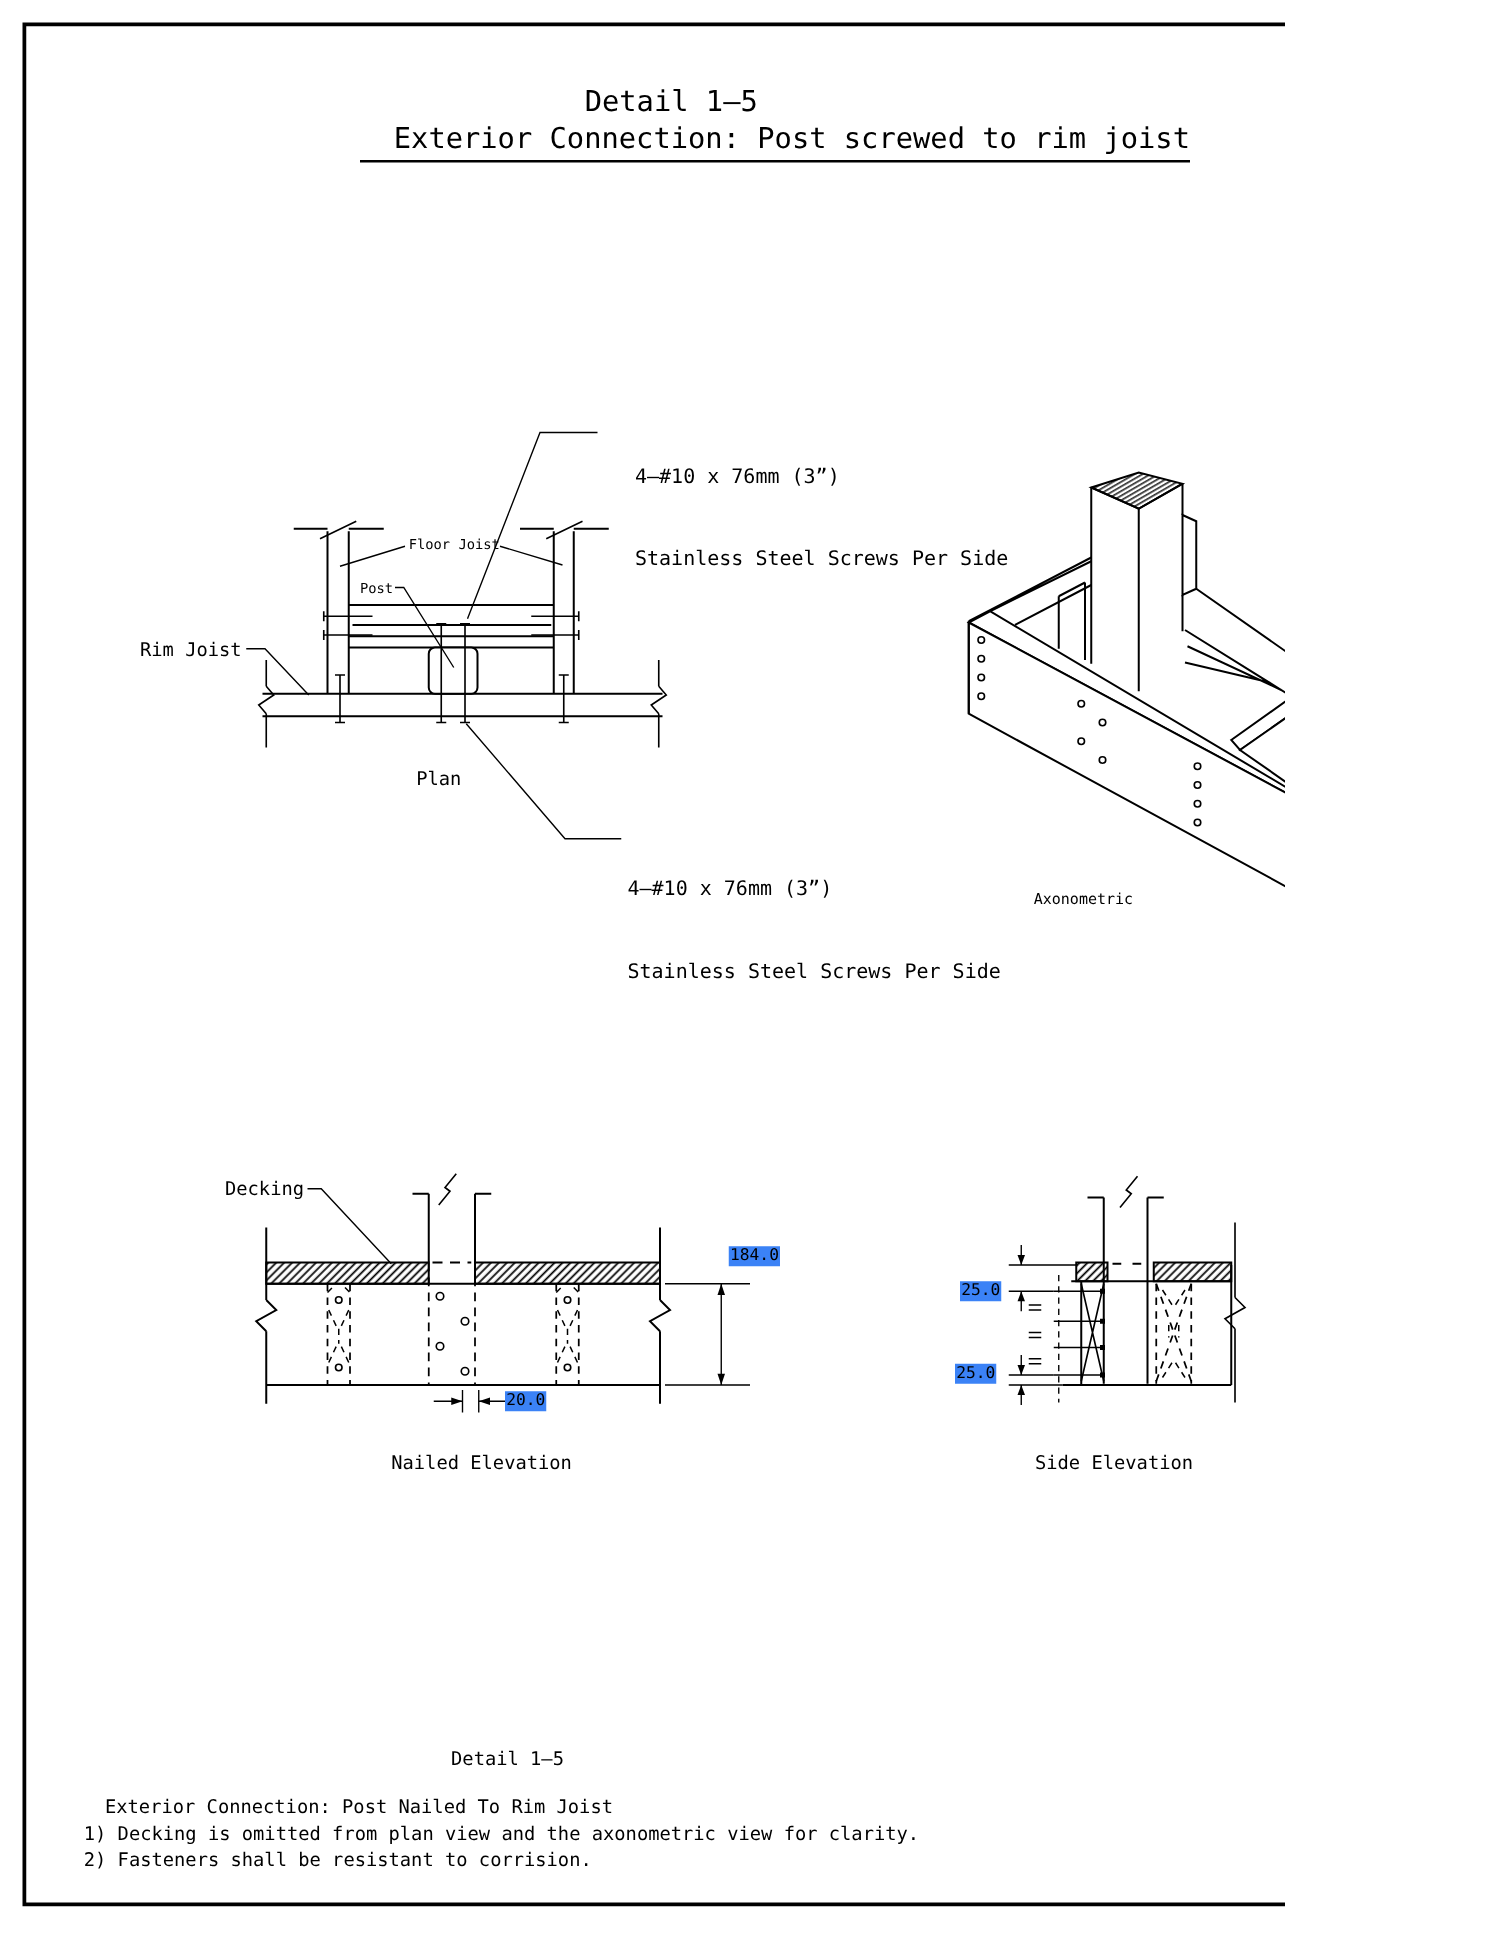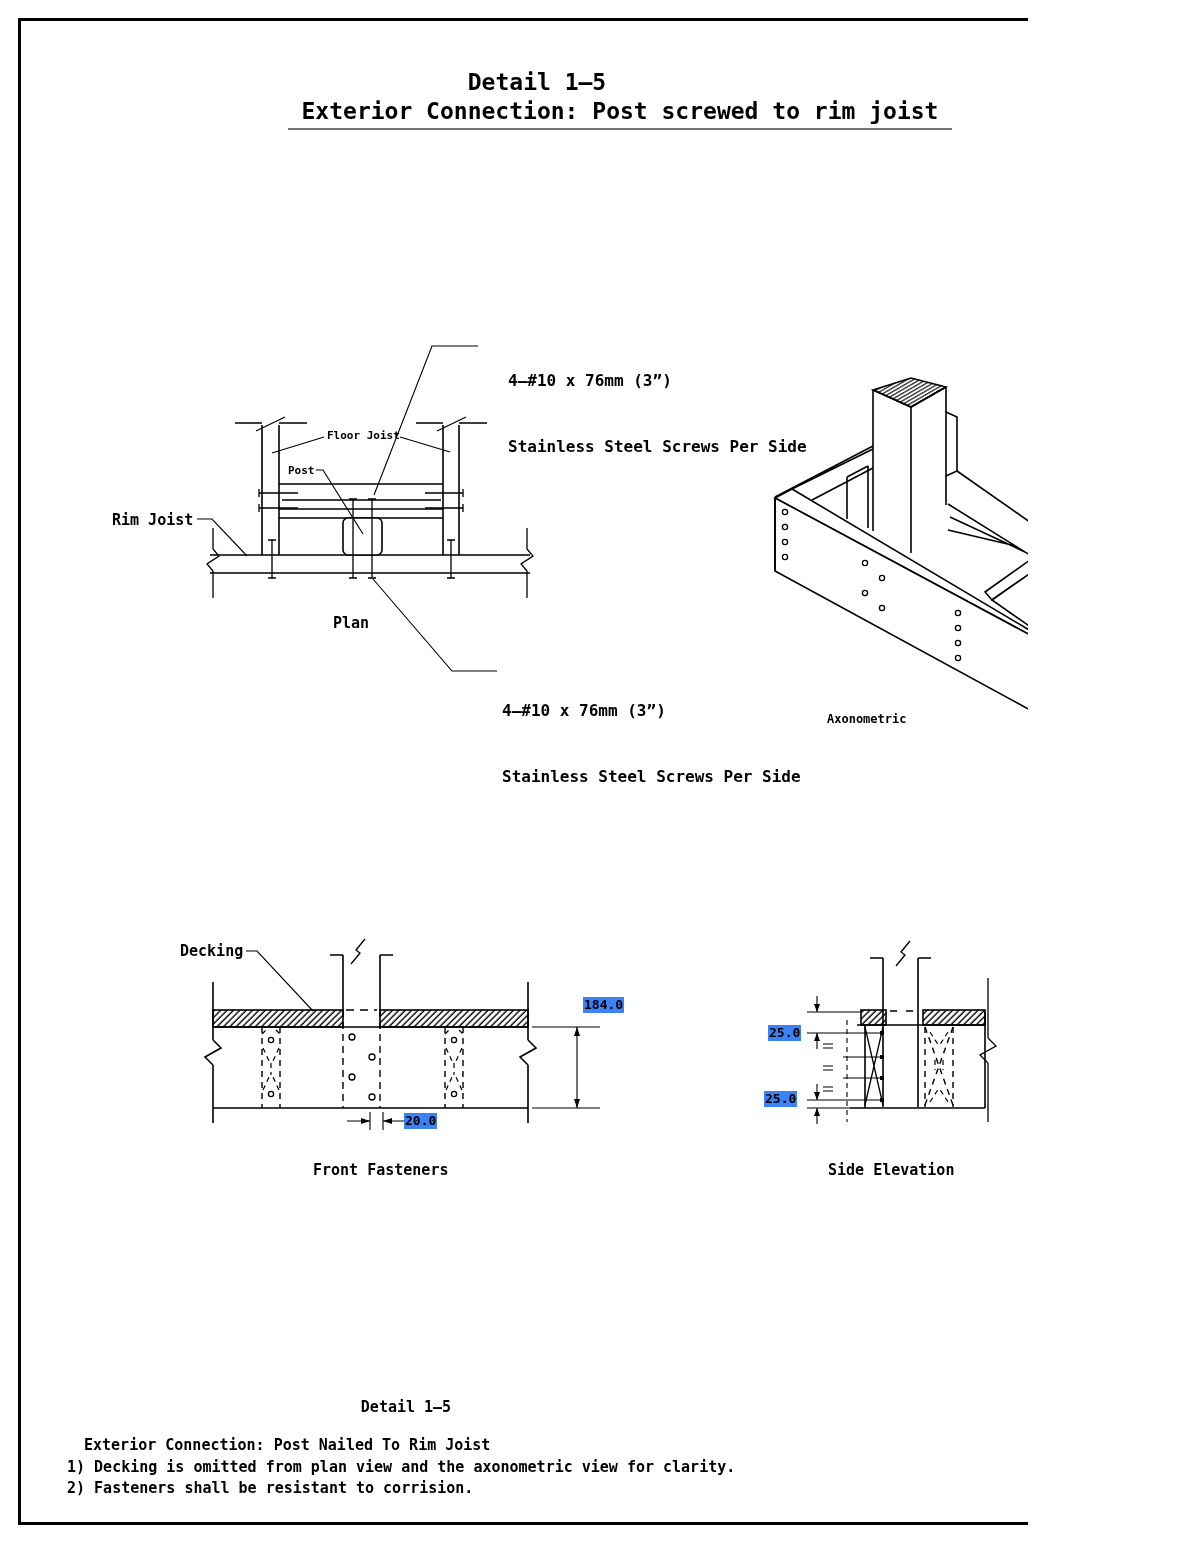--- a/index.html
+++ b/index.html
@@ -1,24 +1,24 @@
 <!DOCTYPE html>
 <html><head>
 <meta charset="utf-8">
 <style>
   html,body{margin:0;padding:0;background:#fff;}
   .page{position:relative;width:1028px;height:1549px;background:#fff;overflow:hidden;
         font-family:"DejaVu Sans Mono", monospace;color:#000;}
   .border{position:absolute;left:18px;top:18px;width:1149px;height:1507px;
           border:3px solid #000;box-sizing:border-box;}
-  .t{position:absolute;white-space:pre;line-height:1.25;font-weight:bold;}
+  .t{position:absolute;white-space:pre;line-height:1.25;}
   .page-num{left:1080px;top:24px;width:80px;text-align:right;font-size:16px;font-weight:700;}
   .title1{left:397px;top:68px;width:280px;text-align:center;font-size:23px;}
-  .title2{left:288px;top:97px;width:664px;text-align:center;font-size:23px;
-          border-bottom:2px solid #737373;padding-bottom:2px;}
+  .title2{left:288px;top:97px;width:664px;text-align:right;font-size:23px;
+          border-bottom:2px solid #000000;padding-bottom:2px;}
   .callout{font-size:16px;line-height:22px;}
   .co1{left:508px;top:326px;}
   .co2{left:502px;top:656px;}
   .lbl15{font-size:15px;}
   .lbl11{font-size:11px;}
   .lbl16{font-size:12px;}
   .dim{font-size:13px;background:#3b82f6;padding:0 1px;}
   .floorjoist{left:327px;top:429px;}
   .postlbl{left:288px;top:464px;}
   .rimjoist{left:112px;top:511px;}
@@ -265,21 +265,21 @@
   <div class="t lbl11 floorjoist">Floor Joist</div>
   <div class="t lbl11 postlbl">Post</div>
   <div class="t lbl15 rimjoist">Rim Joist</div>
   <div class="t lbl15 plancap">Plan</div>
 
   <div class="t lbl16 axocap">Axonometric</div>
 
   <div class="t lbl15 decklbl">Decking</div>
   <div class="t dim d184">184.0</div>
   <div class="t dim d20">20.0</div>
-  <div class="t lbl15 frontcap">Front Fasteners</div>
+  <div class="t lbl15 frontcap">Nailed Elevation</div>
 
   <div class="t dim d25a">25.0</div>
   <div class="t dim d25b">25.0</div>
   <div class="t lbl15 sidecap">Side Elevation</div>
 
   <div class="t lbl15 fdetail">Detail 1–5</div>
   <div class="t lbl15 fsub">Exterior Connection: Post Nailed To Rim Joist</div>
   <div class="t lbl15 fn1">1) Decking is omitted from plan view and the axonometric view for clarity.</div>
   <div class="t lbl15 fn2">2) Fasteners shall be resistant to corrision.</div>
 </div>

